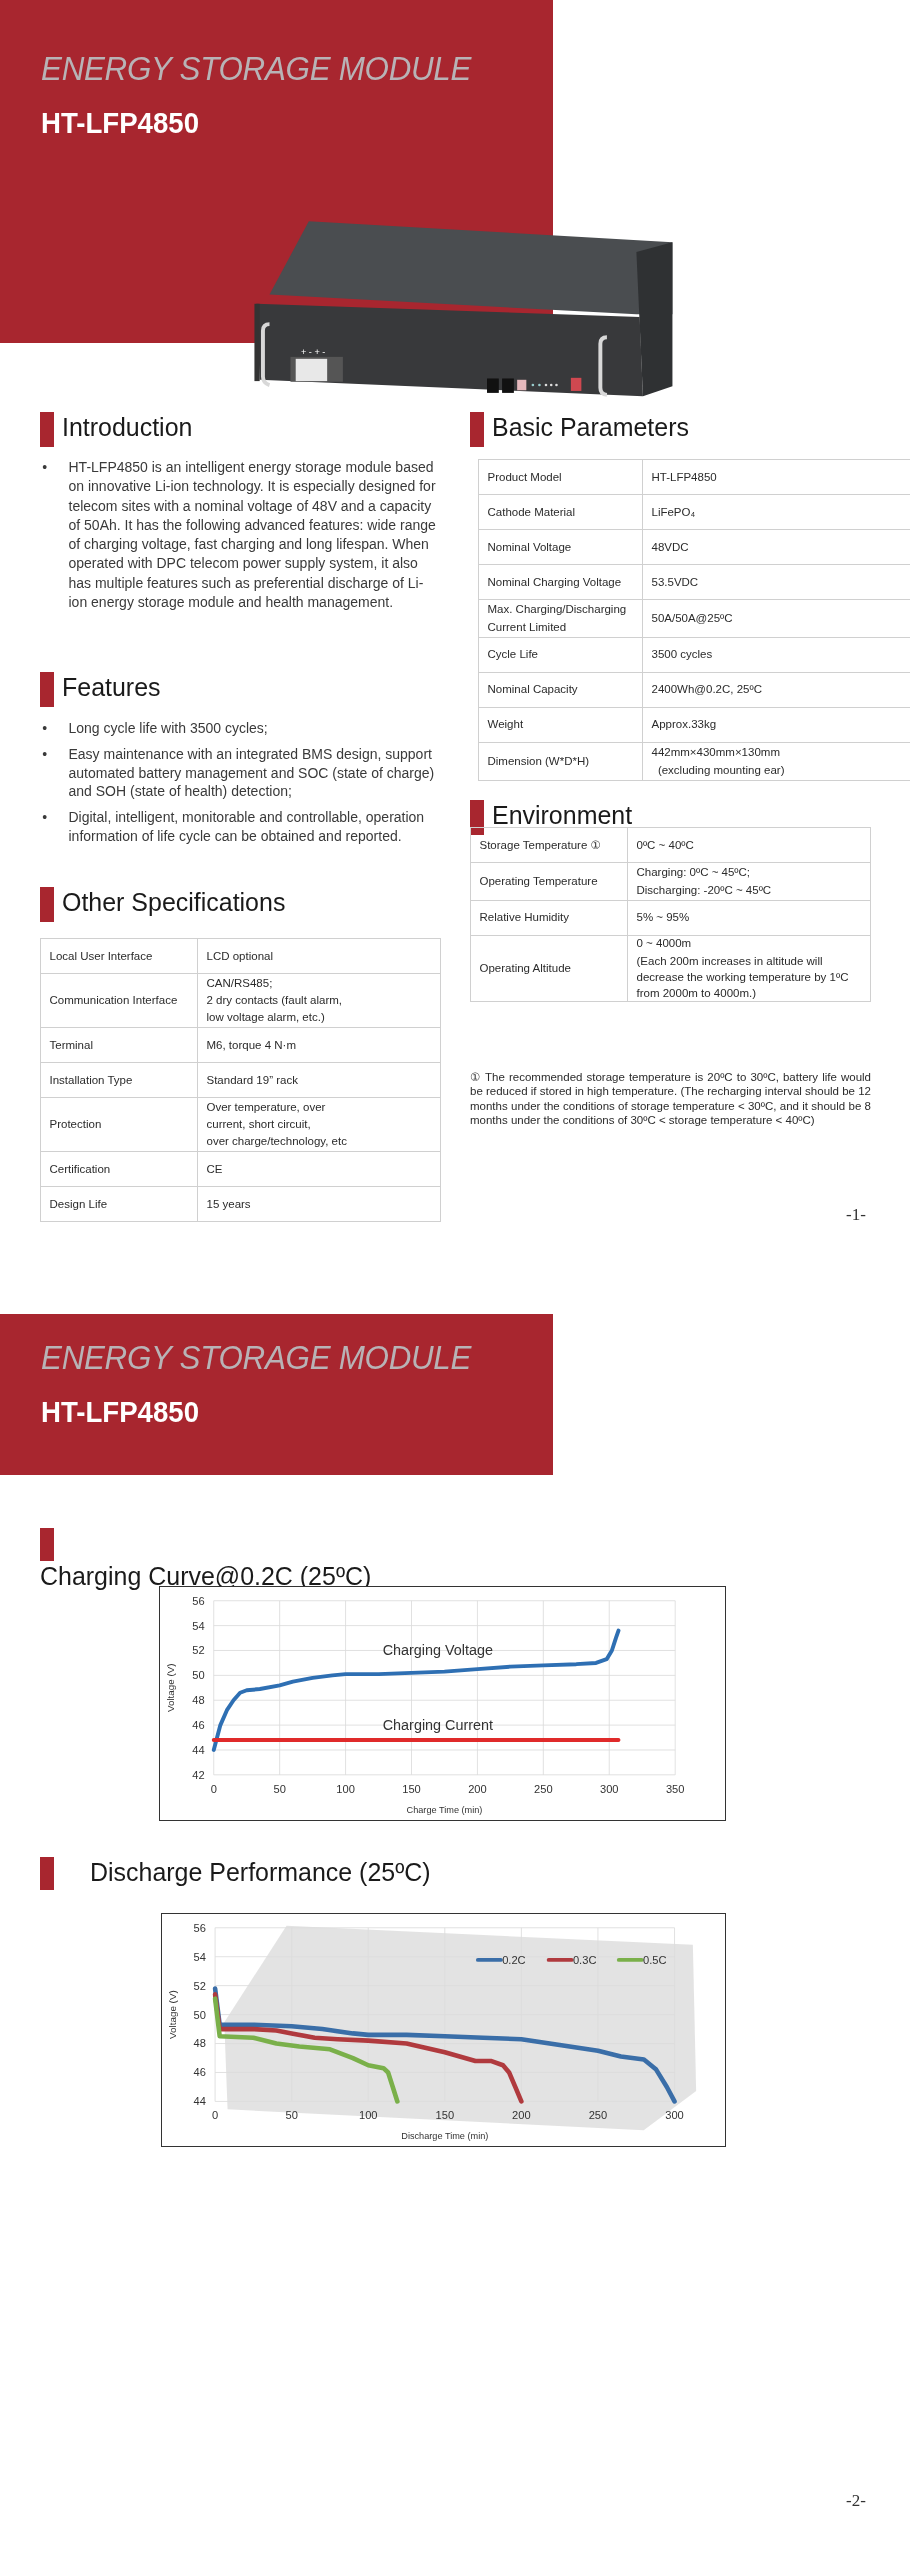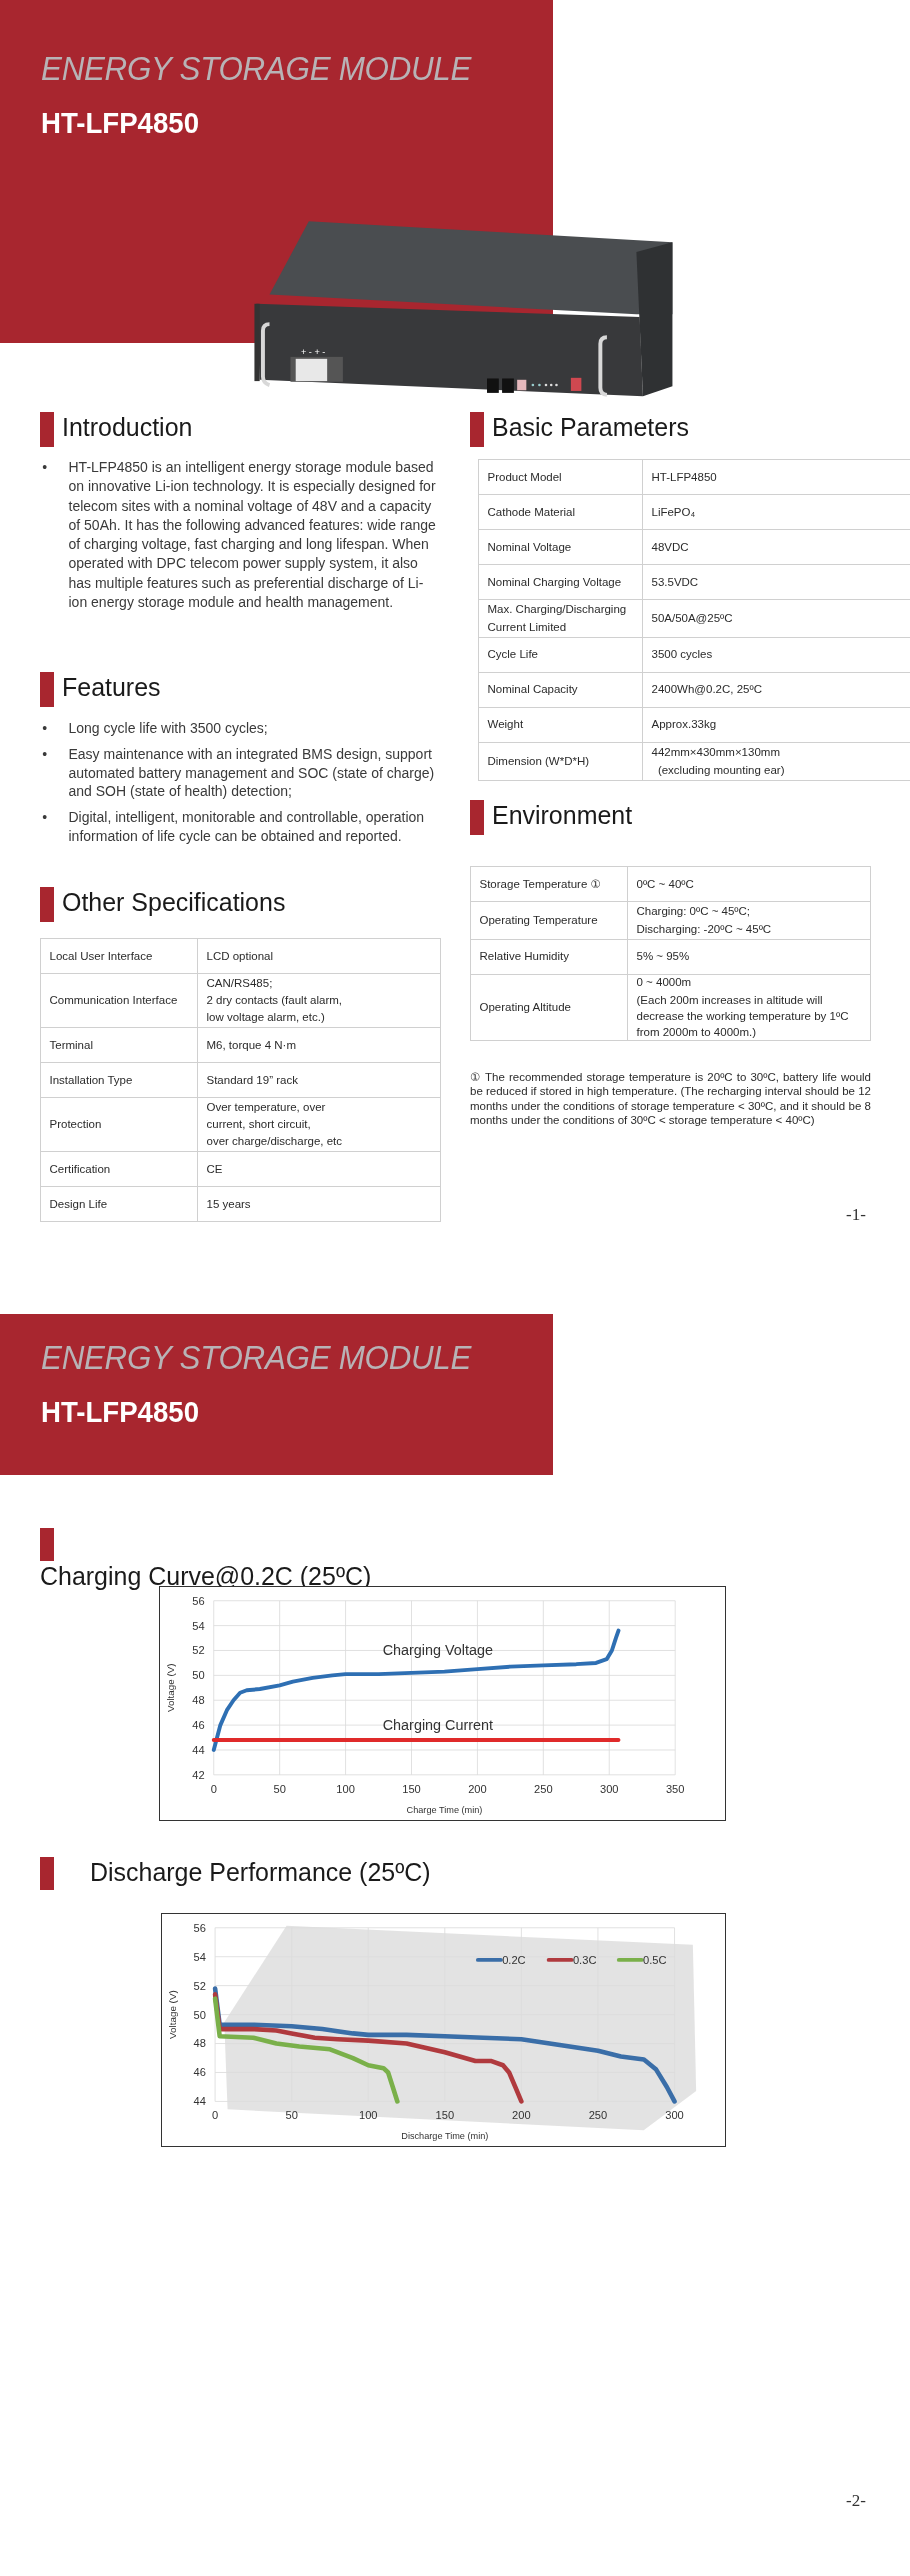--- a/index.html
+++ b/index.html
@@ -98,21 +98,21 @@
       </tr>
   <tr style="height:35px;">
         <td>Installation Type</td>
         <td>Standard 19” rack</td>
       </tr>
   <tr style="height:54px;">
         <td>Protection</td>
         <td>
           <div>Over temperature, over</div>
           <div>current, short circuit,</div>
-          <div>over charge/discharge, etc</div>
+          <div>over charge/technology, etc</div>
         </td>
       </tr>
   <tr style="height:35px;">
         <td>Certification</td>
         <td>CE</td>
       </tr>
   <tr style="height:35px;">
         <td>Design Life</td>
         <td>15 years</td>
       </tr>
@@ -171,21 +171,21 @@
           <div style="white-space:pre;">  (excluding mounting ear)</div>
         </td>
       </tr>
 </tbody>
   </table>
 
 <div class="sec-head" style="left:470px; top:800px;">
   <div class="sec-bar"></div>
   <div class="sec-title">Environment</div>
 </div>
-<table class="spec" style="left:470px; top:866px; width:401px;">
+<table class="spec" style="left:470px; top:827px; width:401px;">
   <colgroup>
       <col style="width:157px">
       <col>
     </colgroup>
   <tbody>
       <tr style="height:35px;">
         <td>Storage Temperature ①</td>
         <td>0ºC ~ 40ºC</td>
       </tr>
   <tr style="height:35px;">

